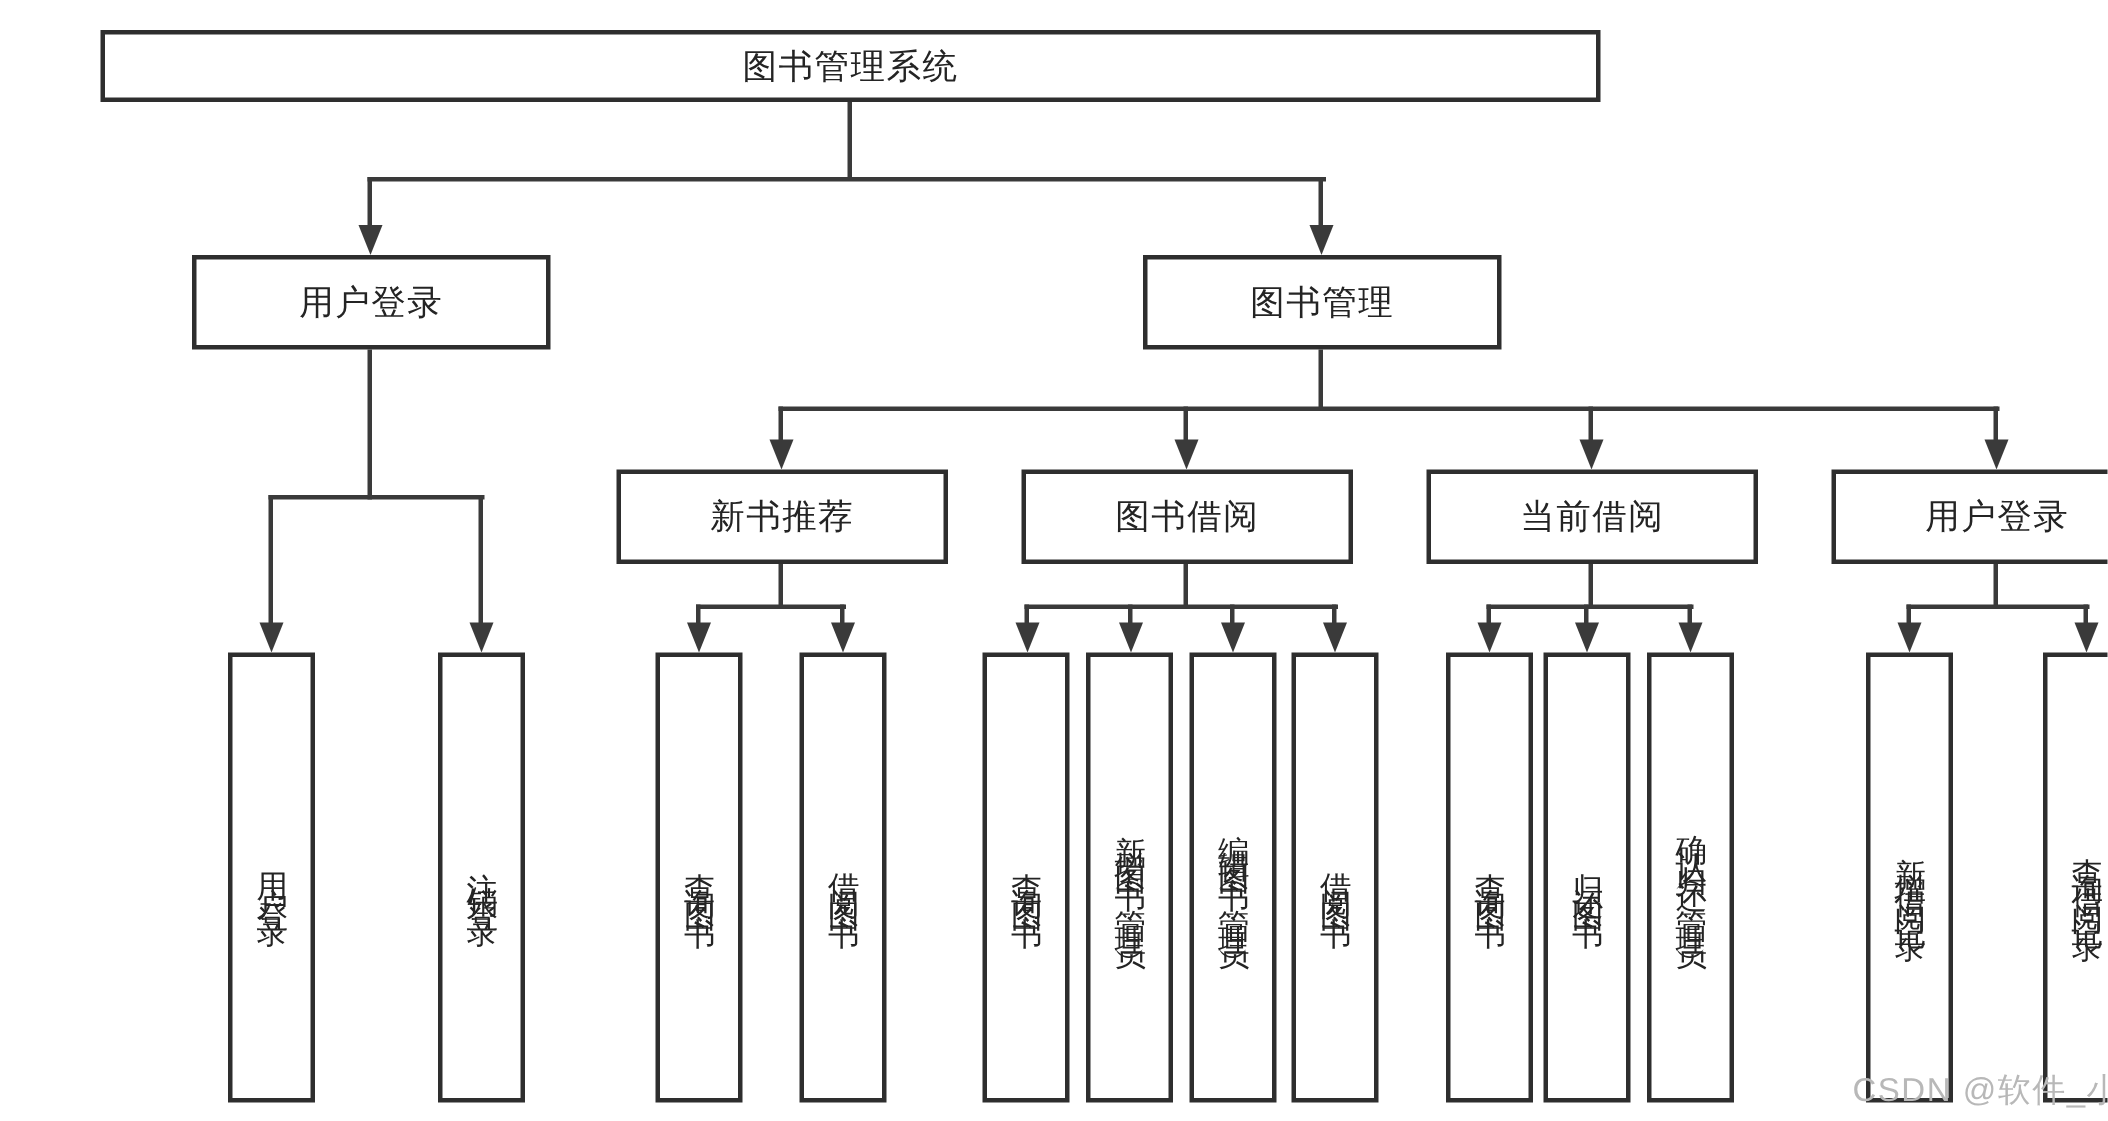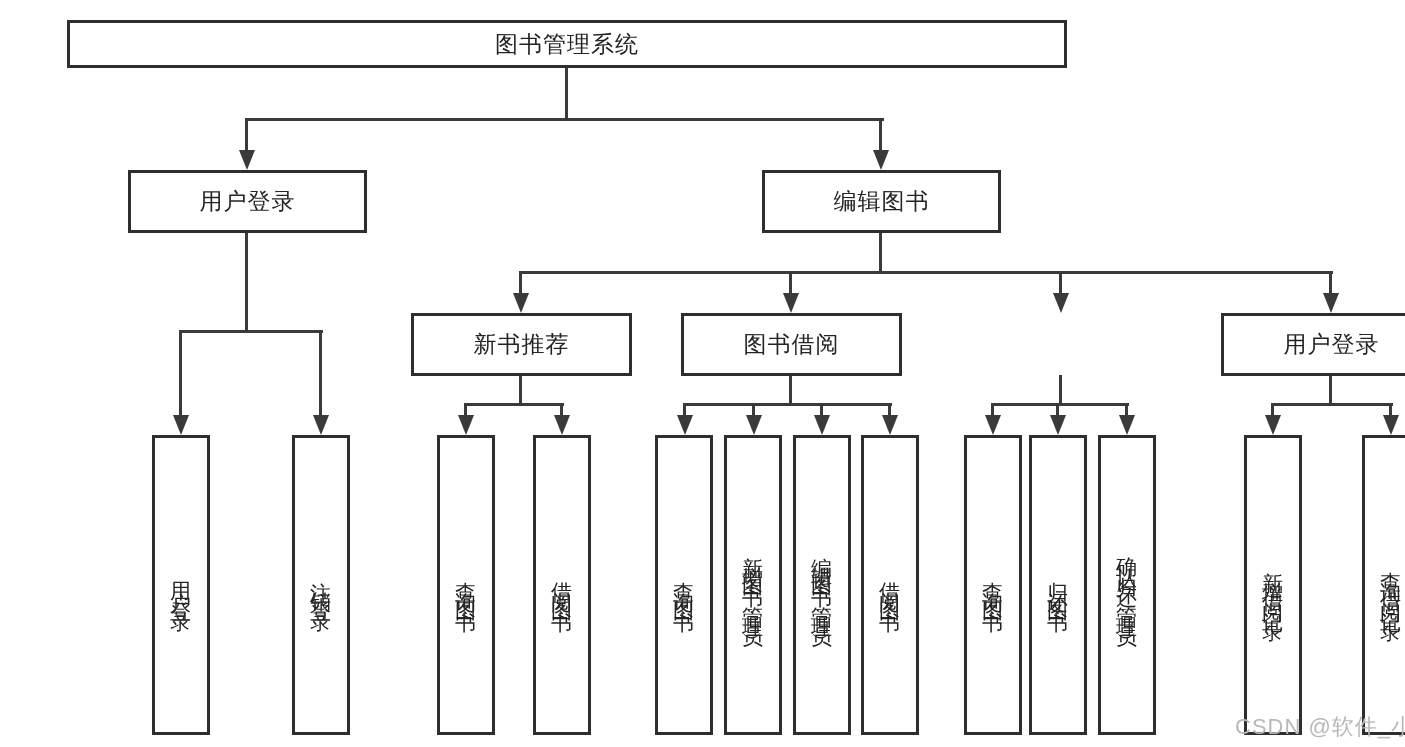--- a/index.html
+++ b/index.html
@@ -71,21 +71,21 @@
   <div class="hl" style="left:198px;top:118px;width:639px;"></div>
   <div class="vl" style="left:198px;top:118px;height:34px;"></div>
   <div class="ah" style="left:192px;top:150px;"></div>
   <div class="vl" style="left:832px;top:118px;height:34px;"></div>
   <div class="ah" style="left:826px;top:150px;"></div>
 
   <div class="node" style="left:81px;top:170px;width:239px;height:63px;">
     <span>用户登录</span>
   </div>
   <div class="node" style="left:715px;top:170px;width:239px;height:63px;">
-    <span>编辑图书</span>
+    <span>图书管理</span>
   </div>
 
   <div class="vl" style="left:198px;top:232px;height:101px;"></div>
   <div class="hl" style="left:132px;top:330px;width:144px;"></div>
   <div class="vl" style="left:132px;top:330px;height:88px;"></div>
   <div class="ah" style="left:126px;top:415px;"></div>
   <div class="vl" style="left:272px;top:330px;height:88px;"></div>
   <div class="ah" style="left:266px;top:415px;"></div>
 
   <div class="vl" style="left:832px;top:232px;height:41px;"></div>
@@ -97,20 +97,23 @@
   <div class="vl" style="left:1012px;top:271px;height:24px;"></div>
   <div class="ah" style="left:1006px;top:293px;"></div>
   <div class="vl" style="left:1282px;top:271px;height:24px;"></div>
   <div class="ah" style="left:1276px;top:293px;"></div>
 
   <div class="node" style="left:634px;top:313px;width:221px;height:63px;">
     <span>图书借阅</span>
   </div>
   <div class="node" style="left:364px;top:313px;width:221px;height:63px;">
     <span>新书推荐</span>
+  </div>
+  <div class="node" style="left:904px;top:313px;width:221px;height:63px;">
+    <span>当前借阅</span>
   </div>
   <div class="node" style="left:1174px;top:313px;width:221px;height:63px;">
     <span>用户登录</span>
   </div>
 
   <div class="vl" style="left:472px;top:375px;height:30px;"></div>
   <div class="hl" style="left:417px;top:403px;width:100px;"></div>
   <div class="vl" style="left:417px;top:403px;height:14px;"></div>
   <div class="ah" style="left:411px;top:415px;"></div>
   <div class="vl" style="left:513px;top:403px;height:14px;"></div>

